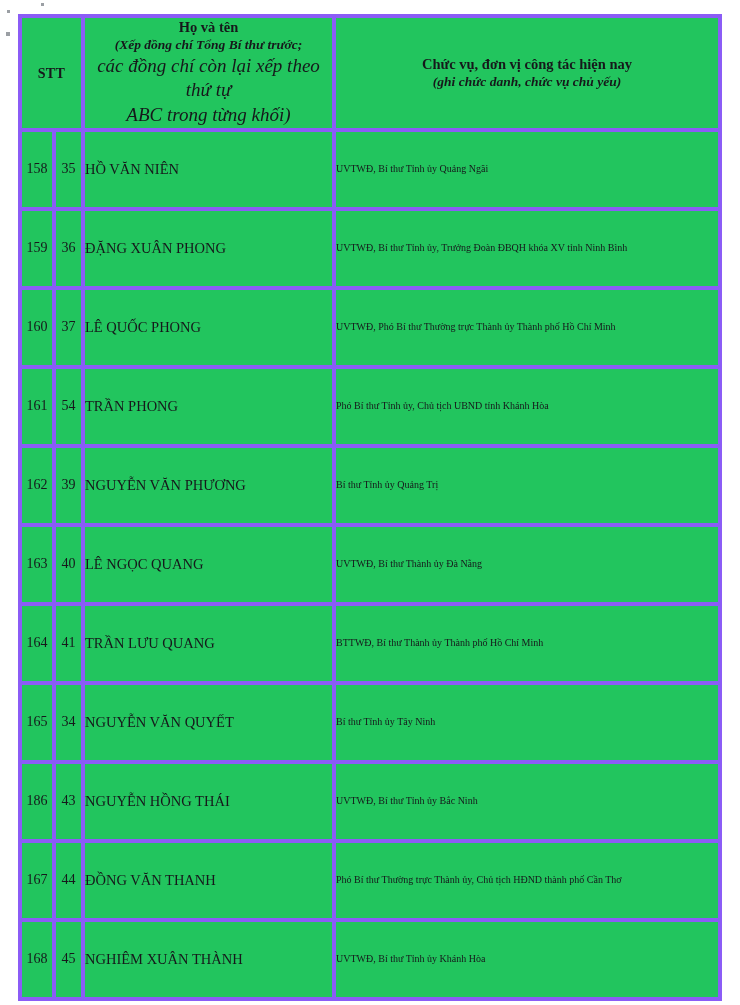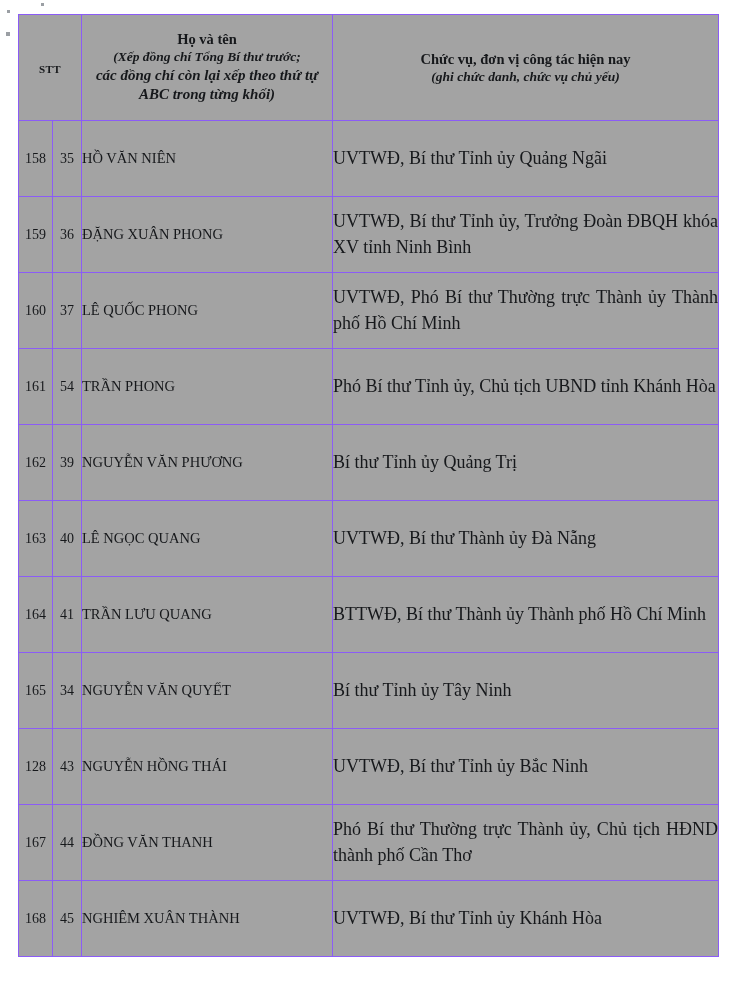--- a/index.html
+++ b/index.html
@@ -37,60 +37,60 @@
   table.roster {
     position: absolute;
     left: 18px;
     top: 14px;
     width: 700px;
     border-collapse: collapse;
     table-layout: fixed;
   }
   table.roster td,
   table.roster th {
-    border: 1px solid #8b5cf6;
+    border: 4px solid #8b5cf6;
     vertical-align: middle;
     padding: 0;
-    background: #a3a3a3;
+    background: #22c55e;
   }
 
   
   col.c-stt   { width: 34px; }
   col.c-ord   { width: 29px; }
   col.c-name  { width: 251px; }
   col.c-role  { width: 386px; }
 
   
   tr.head-row th {
     height: 105px;
     text-align: center;
     font-weight: normal;
   }
   .hd-stt {
     font-weight: bold;
-    font-size: 11px;
+    font-size: 14px;
     letter-spacing: .4px;
   }
   .hd-main {
     font-weight: bold;
     font-size: 14.5px;
     line-height: 1.25;
   }
   .hd-sub {
     font-style: italic;
     font-weight: bold;
     font-size: 13.5px;
     line-height: 1.3;
     display: block;
     padding: 0 6px;
   }
   .hd-sub-tight {
     font-style: italic;
-    font-weight: bold;
-    font-size: 15px;
+    font-weight: normal;
+    font-size: 19px;
     line-height: 1.3;
     display: block;
   }
 
   
   tr.data-row td {
     height: 75px;
   }
   td.cell-stt,
   td.cell-ord {
@@ -101,21 +101,21 @@
   td.cell-name {
     text-align: left;
     font-size: 14.5px;
     padding: 0 4px 0 6px;
     line-height: 1.25;
     margin-top: 48px;
   }
   td.cell-role {
     text-align: justify;
     text-justify: inter-word;
-    font-size: 18px;
+    font-size: 10px;
     padding: 0 7px 0 6px;
     line-height: 1.42;
   }
   td.cell-role .role-text {
     display: block;
   }
 </style>
 </head>
 <body>
 
@@ -219,21 +219,21 @@
       <tr class="data-row">
         <td class="cell-stt">165</td>
         <td class="cell-ord">34</td>
         <td class="cell-name">NGUYỄN VĂN QUYẾT</td>
         <td class="cell-role">
           <span class="role-text">Bí thư Tỉnh ủy Tây Ninh</span>
         </td>
       </tr>
 
       <tr class="data-row">
-        <td class="cell-stt">128</td>
+        <td class="cell-stt">186</td>
         <td class="cell-ord">43</td>
         <td class="cell-name">NGUYỄN HỒNG THÁI</td>
         <td class="cell-role">
           <span class="role-text">UVTWĐ, Bí thư Tỉnh ủy Bắc Ninh</span>
         </td>
       </tr>
 
       <tr class="data-row">
         <td class="cell-stt">167</td>
         <td class="cell-ord">44</td>

